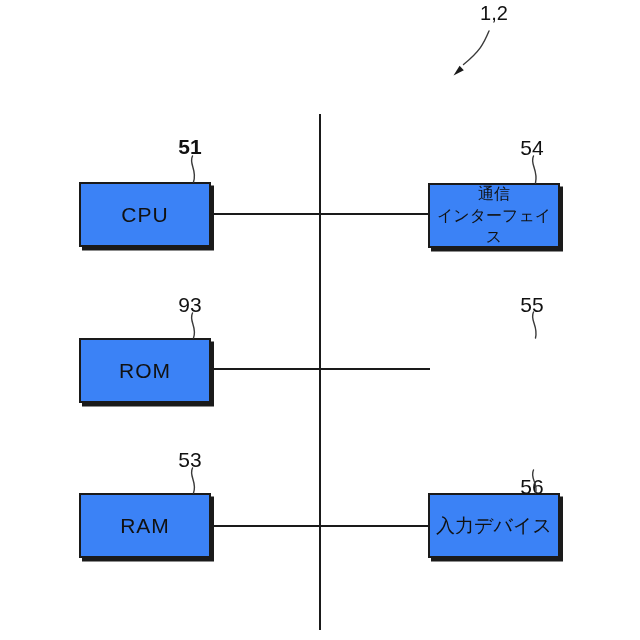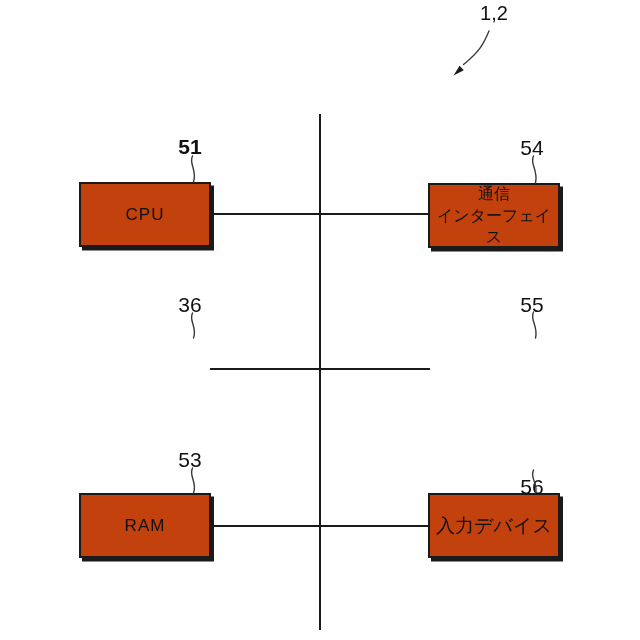--- a/index.html
+++ b/index.html
@@ -17,42 +17,42 @@
   .hline { left: 210px; width: 220px; height: 1.7px; }
   .hline.r1 { top: 213.4px; }
   .hline.r2 { top: 368.4px; }
   .hline.r3 { top: 525.0px; }
 
   .box {
     position: absolute;
     width: 132px;
     height: 65px;
     box-sizing: border-box;
-    background: #c2410c;
+    background: #3b82f6;
     border: 2px solid #1a1a1a;
     box-shadow: 3px 3.5px 0 #1a1a1a;
     display: flex;
     align-items: center;
     justify-content: center;
     text-align: center;
   }
   .box.colL { left: 79px; }
   .box.colR { left: 428px; }
   .box.rowA { top: 182px; }
   .box.rowB { top: 338px; }
   .box.rowC { top: 493px; }
   .box.colR.rowA { top: 183px; }
 
   .box-label {
     white-space: pre-line;
     font-size: 19px;
     line-height: 21px;
     color: #111111;
   }
-  .box-label.latin { font-size: 17px; letter-spacing: 1px; }
+  .box-label.latin { font-size: 21px; letter-spacing: 1px; }
   .box-label.two-line { font-size: 16px; line-height: 21.5px; }
 
   .ref {
     position: absolute;
     width: 36px;
     text-align: center;
     font-size: 21px;
     color: #111111;
   }
   .figref {
@@ -83,34 +83,37 @@
 <div class="canvas">
 
   <div class="line vbus"></div>
   <div class="line hline r1"></div>
   <div class="line hline r2"></div>
   <div class="line hline r3"></div>
 
   <div class="box colL rowA">
     <span class="box-label latin">CPU</span>
   </div>
+  <div class="box colL rowB">
+    <span class="box-label latin">ROM</span>
+  </div>
   <div class="box colL rowC">
     <span class="box-label latin">RAM</span>
   </div>
 
   <div class="box colR rowA">
     <span class="box-label two-line">通信
 インターフェイス</span>
   </div>
   <div class="box colR rowC">
     <span class="box-label">入力デバイス</span>
   </div>
 
   <div class="ref" style="left:172px; top:135px;font-weight:bold;">51</div>
-  <div class="ref" style="left:172px; top:293px;">36</div>
+  <div class="ref" style="left:172px; top:293px;">93</div>
   <div class="ref" style="left:172px; top:448px;">53</div>
   <div class="ref" style="left:514px; top:136px;">54</div>
   <div class="ref" style="left:514px; top:293px;text-align:center;">55</div>
   <div class="ref" style="left:514px; top:475px;">56</div>
 
   <div class="figref">1,2</div>
 
   <svg class="overlay" width="640" height="640" viewBox="0 0 640 640">
     <path d="M192.5 156 C 188.5 164, 197.5 170, 193.5 182"></path>
     <path d="M192.5 313 C 188.5 321, 197.5 327, 193.5 338"></path>

